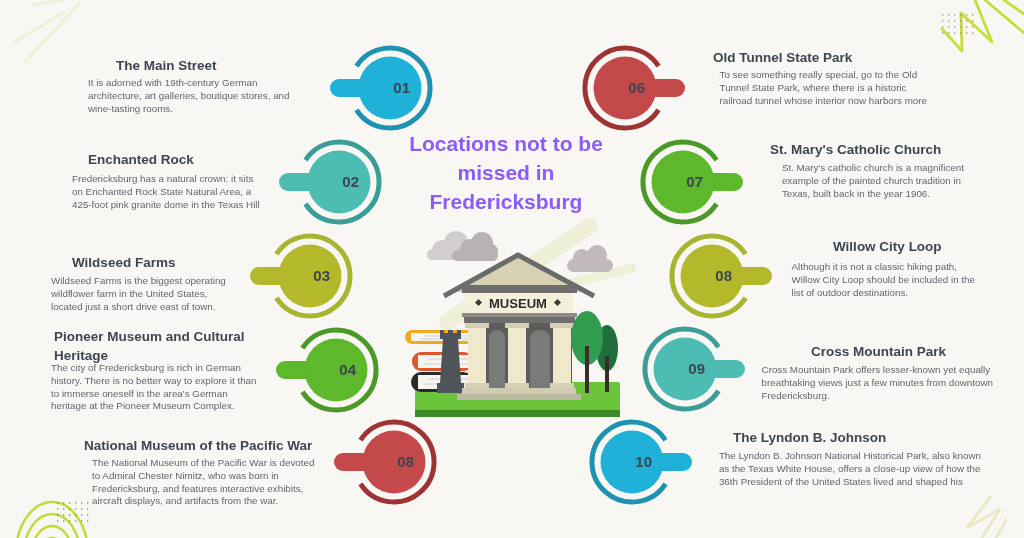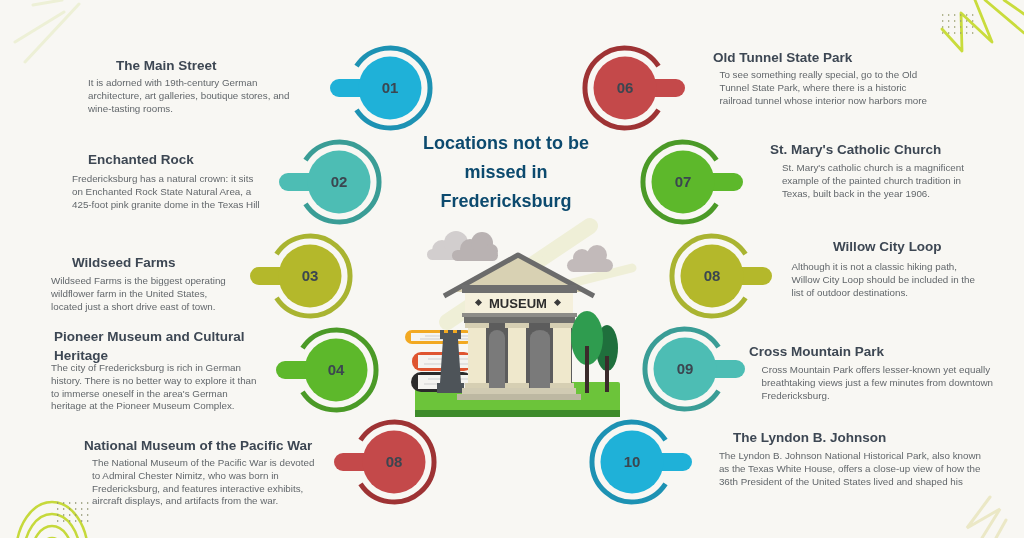--- a/index.html
+++ b/index.html
@@ -4,29 +4,29 @@
 <style>
   html, body { margin: 0; padding: 0; }
   body {
     width: 1024px; height: 538px; overflow: hidden; position: relative;
     background: #f8f7f3;
     font-family: "Liberation Sans", sans-serif;
   }
   .decor { position: absolute; left: 0; top: 0; width: 1024px; height: 538px; z-index: 0; }
   .title {
     position: absolute; left: 395px; top: 129px; width: 222px;
-    text-align: center; color: #0c4a6e; font-weight: bold;
-    font-size: 18px; line-height: 29px; z-index: 2;
+    text-align: center; color: #8b5cf6; font-weight: bold;
+    font-size: 21px; line-height: 29px; z-index: 2;
   }
   .title div { white-space: nowrap; }
   .badge { position: absolute; width: 124px; height: 92px; z-index: 2; }
   .badge svg { position: absolute; left: 0; top: 0; }
   .badge .num {
     position: absolute; width: 40px; height: 20px; top: 36px;
-    text-align: center; font-weight: bold; font-size: 15px; line-height: 20px;
+    text-align: right; font-weight: bold; font-size: 15px; line-height: 20px;
     color: #3b4650;
   }
   .badge.left .num { left: 42px; }
   .badge.right .num { left: 42px; }
   .heading {
     position: absolute; font-weight: bold; font-size: 13.5px; line-height: 19px;
     color: #3d4753; white-space: nowrap; z-index: 2;
   }
   .desc {
     position: absolute; font-size: 9.8px; line-height: 12.8px;
@@ -317,21 +317,21 @@
 
 <div class="heading" style="left:833px;top:237px">
   <div>Willow City Loop</div>
 </div>
 <div class="desc r" style="right:49px;top:261px">
   <div>Although it is not a classic hiking path,</div>
   <div>Willow City Loop should be included in the</div>
   <div>list of outdoor destinations.</div>
 </div>
 
-<div class="heading" style="left:749px;top:342px">
+<div class="heading" style="left:811px;top:342px">
   <div>Cross Mountain Park</div>
 </div>
 <div class="desc r" style="right:31px;top:364px">
   <div>Cross Mountain Park offers lesser-known yet equally</div>
   <div>breathtaking views just a few minutes from downtown</div>
   <div>Fredericksburg.</div>
 </div>
 
 <div class="heading" style="left:733px;top:428px">
   <div>The Lyndon B. Johnson</div>

